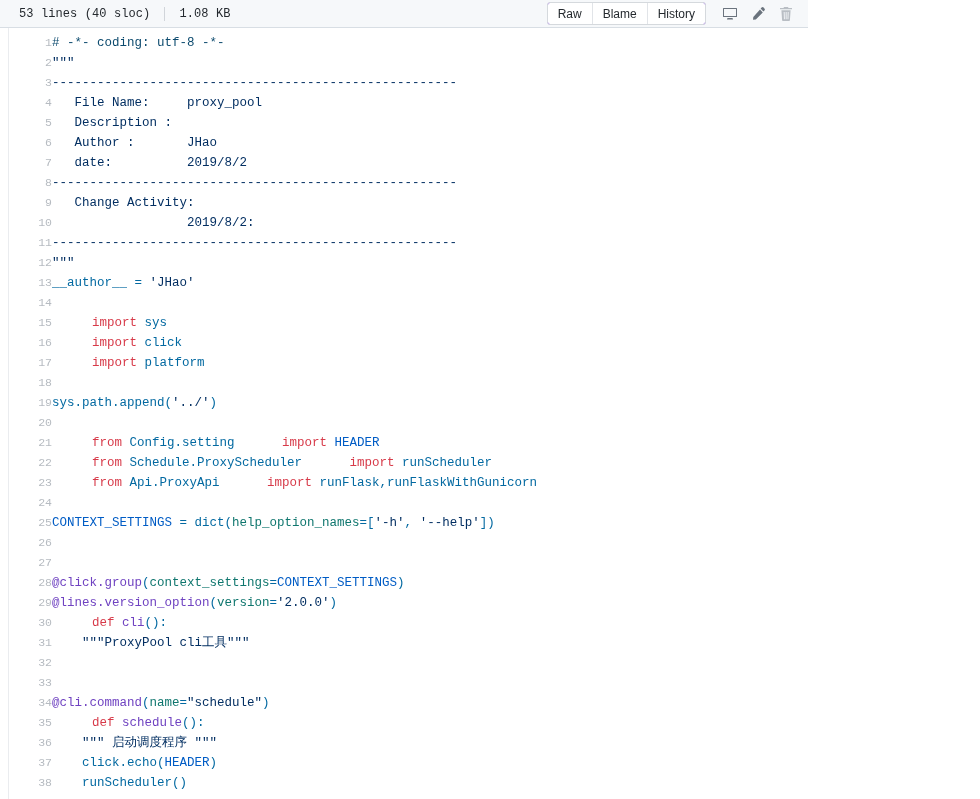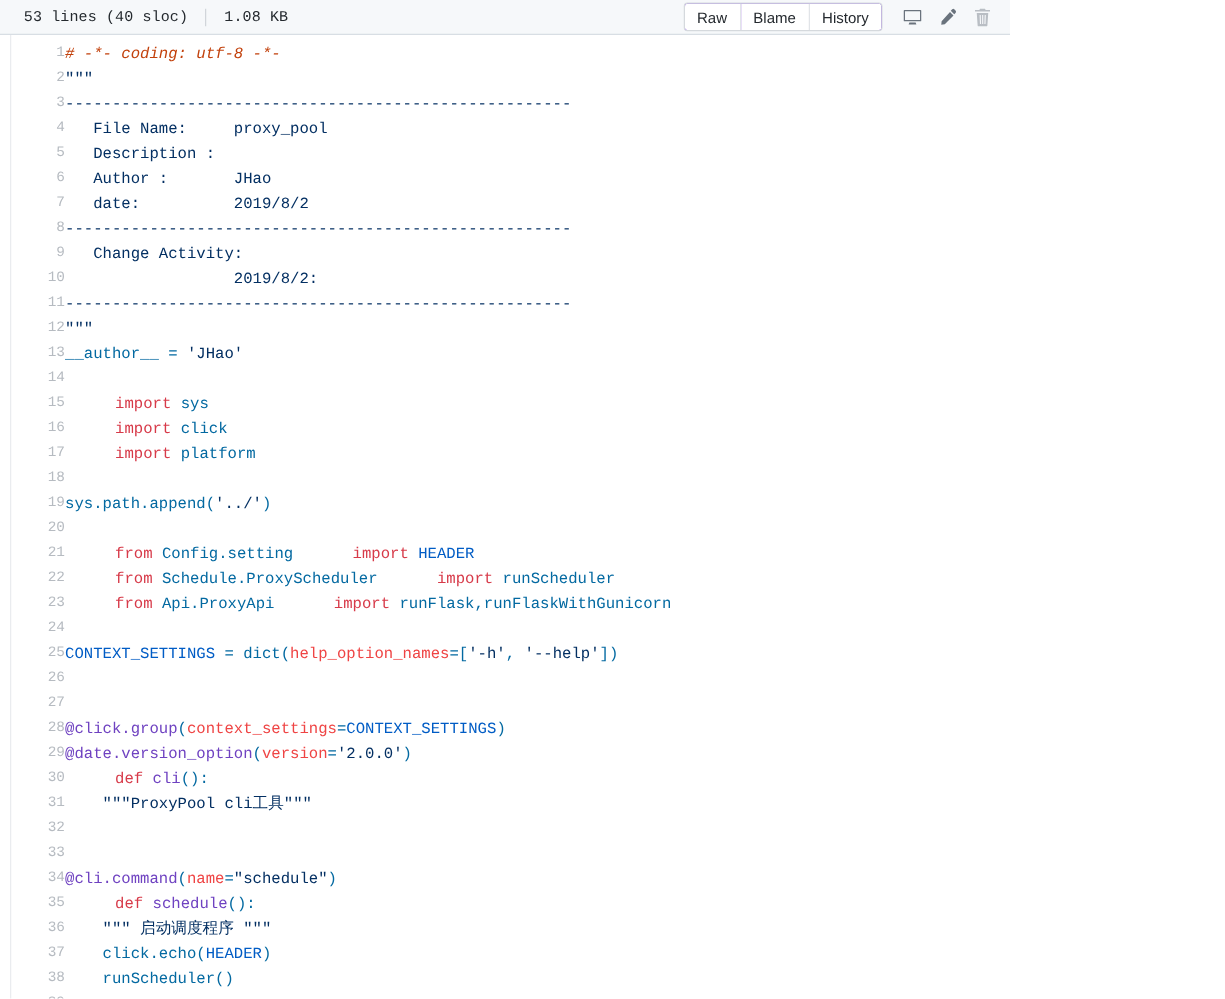--- a/index.html
+++ b/index.html
@@ -123,26 +123,26 @@
     font-size: 12.5px;
     line-height: 20px;
     height: 20px;
     color: #24292e;
     white-space: pre;
     overflow: hidden;
     padding-left: 8px;
   }
 
   
-  .t-com  { color: #c2410c; font-style: italic; }            
+  .t-com  { color: #0c4a6e; }            
   .t-str  { color: #032f62; }            
   .t-kw   { color: #d73a49; margin-left: 40px; }            
   .t-const{ color: #005cc5; }            
   .t-fn   { color: #6f42c1; }            
-  .t-param{ color: #ef4444; }            
+  .t-param{ color: #0f766e; }            
   .t-plain{ color: #0369a1; }
 </style>
 </head>
 <body>
 
 <div id="app">
 
   <div class="file-header">
 
     <div class="meta">
@@ -295,21 +295,21 @@
           <tr>
             <td class="ln">27</td>
             <td class="lc">&nbsp;</td>
           </tr>
           <tr>
             <td class="ln">28</td>
             <td class="lc"><span class="t-fn">@click.group</span><span class="t-plain">(</span><span class="t-param">context_settings</span><span class="t-plain">=</span><span class="t-const">CONTEXT_SETTINGS</span><span class="t-plain">)</span></td>
           </tr>
           <tr>
             <td class="ln">29</td>
-            <td class="lc"><span class="t-fn">@date.version_option</span><span class="t-plain">(</span><span class="t-param">version</span><span class="t-plain">=</span><span class="t-str">'2.0.0'</span><span class="t-plain">)</span></td>
+            <td class="lc"><span class="t-fn">@lines.version_option</span><span class="t-plain">(</span><span class="t-param">version</span><span class="t-plain">=</span><span class="t-str">'2.0.0'</span><span class="t-plain">)</span></td>
           </tr>
           <tr>
             <td class="ln">30</td>
             <td class="lc"><span class="t-kw">def</span><span class="t-plain"> </span><span class="t-fn">cli</span><span class="t-plain">():</span></td>
           </tr>
           <tr>
             <td class="ln">31</td>
             <td class="lc"><span class="t-plain">    </span><span class="t-str">"""ProxyPool cli工具"""</span></td>
           </tr>
           <tr>

